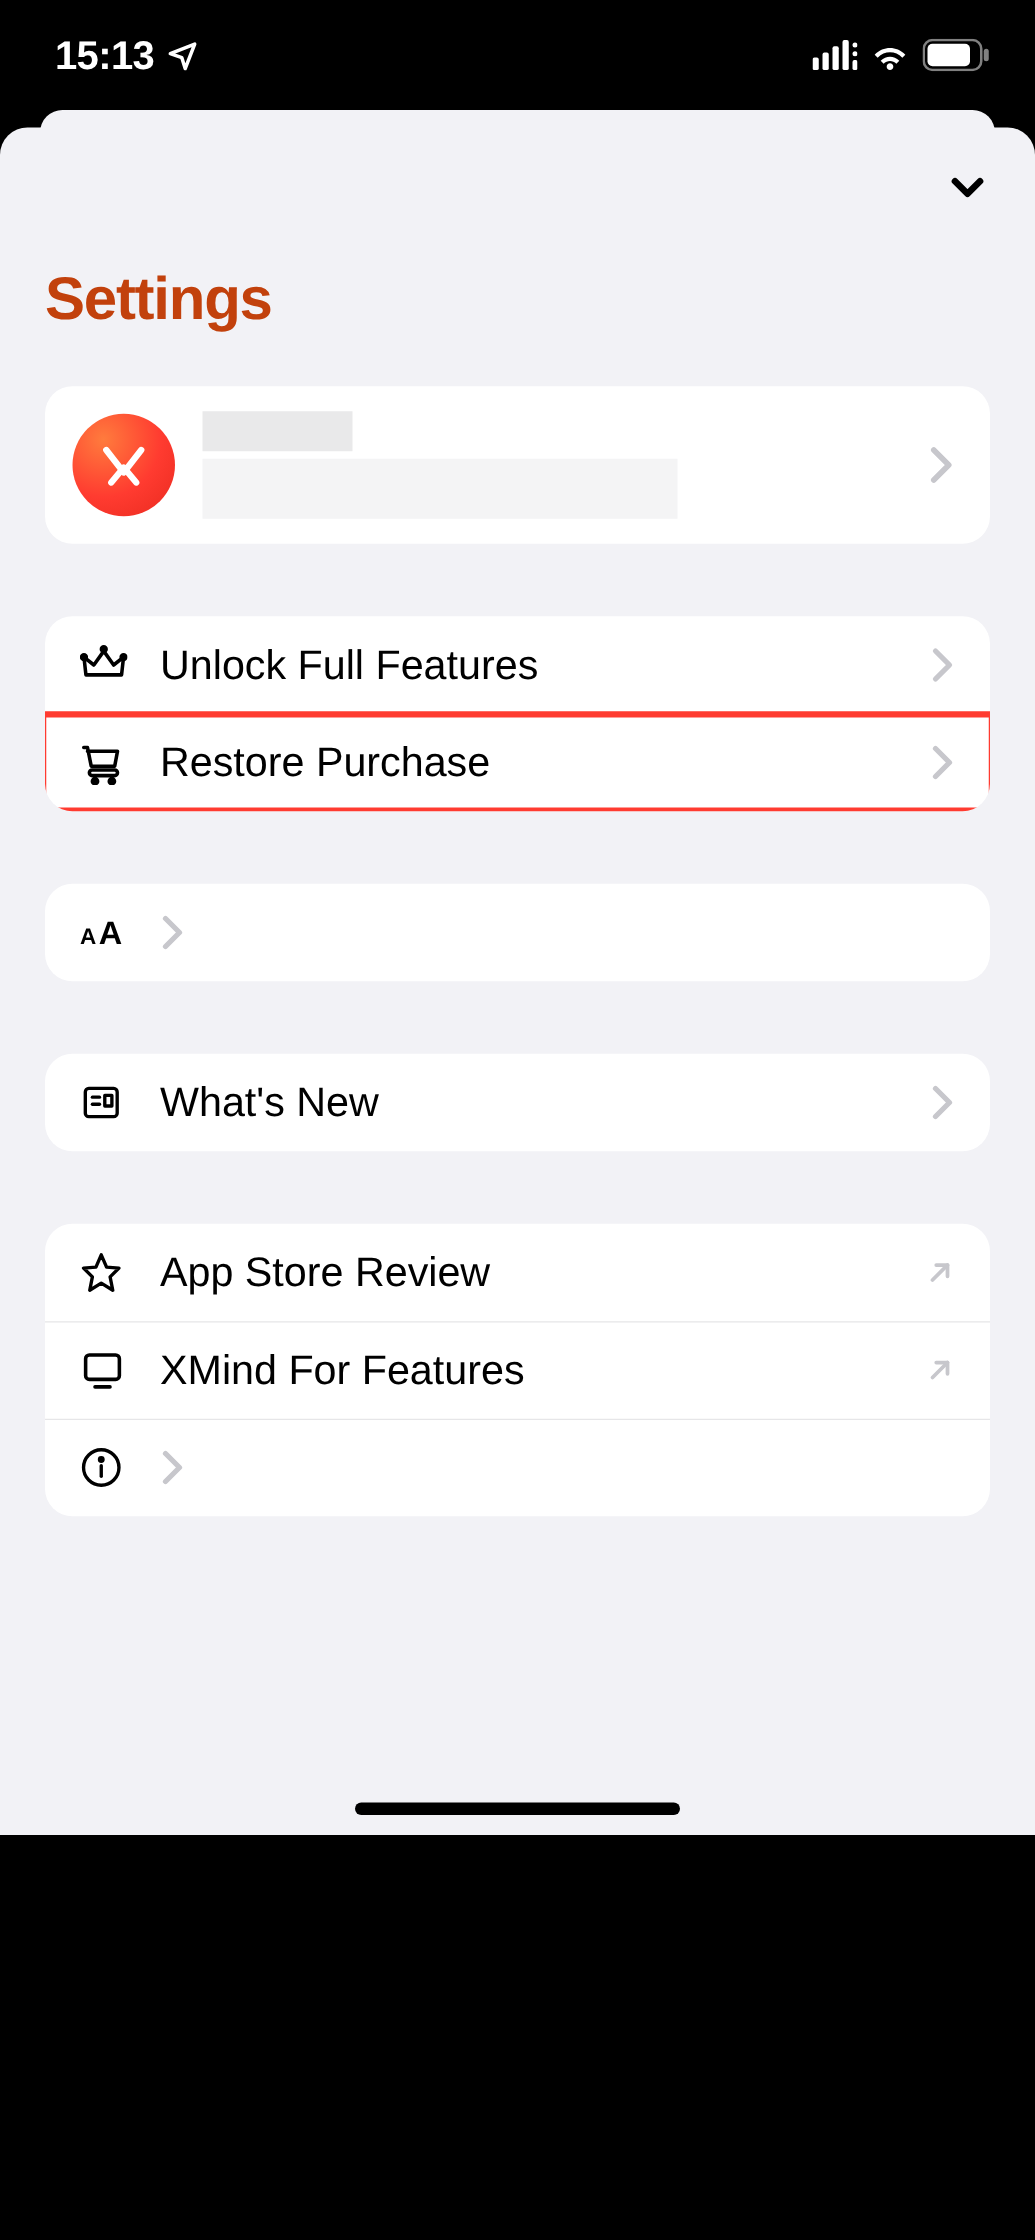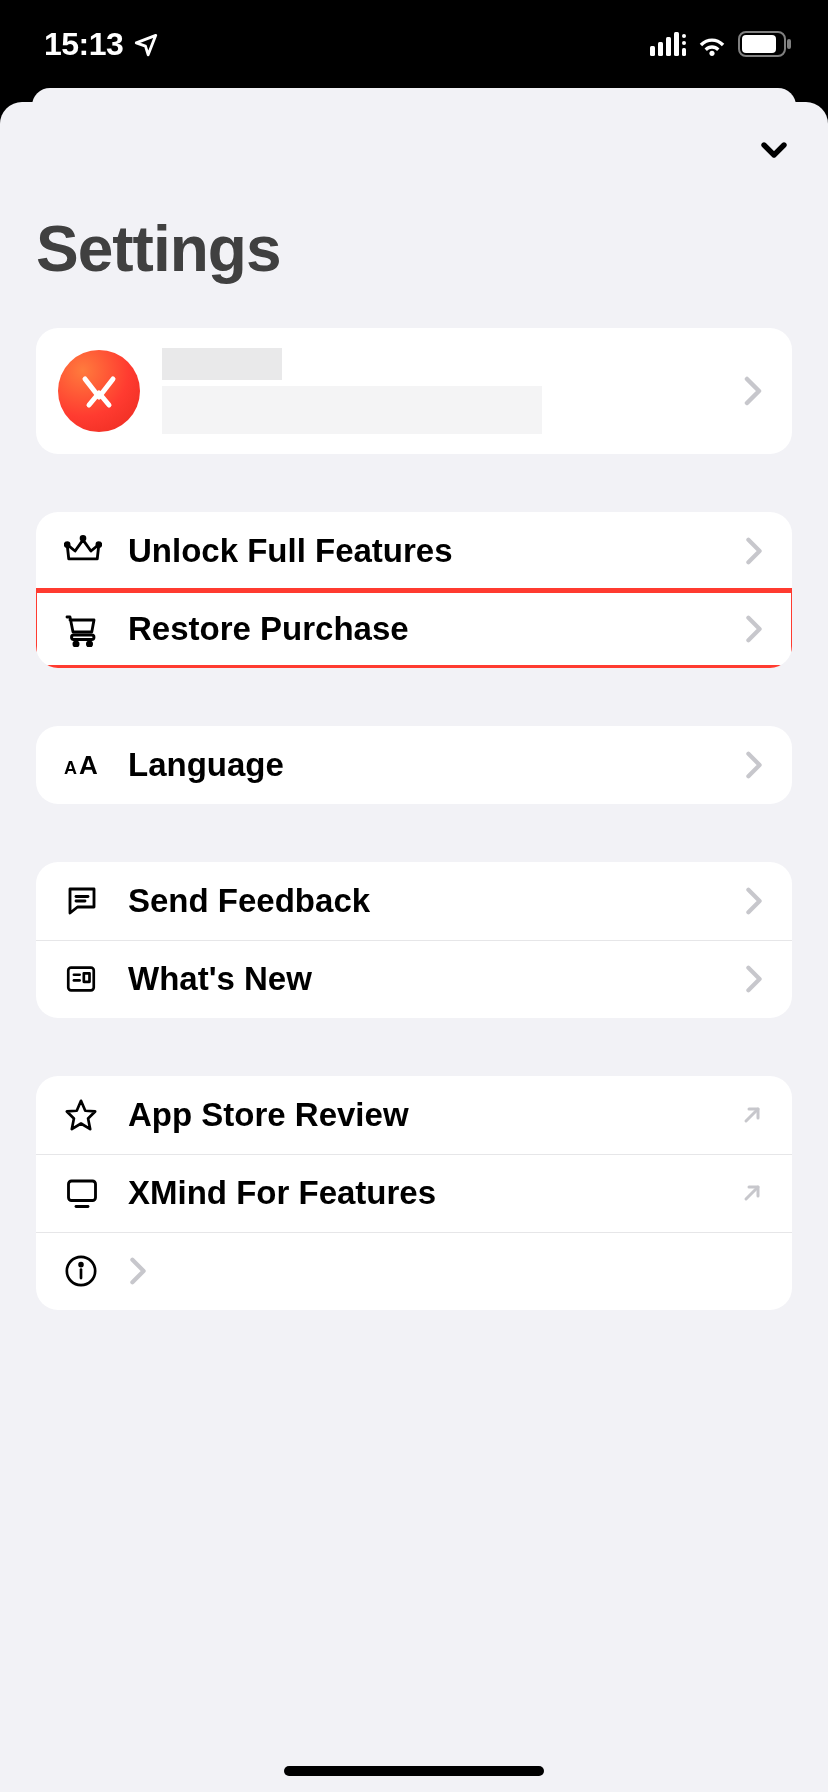--- a/index.html
+++ b/index.html
@@ -1,41 +1,41 @@
 <!DOCTYPE html>
 <html><head>
   <meta charset="utf-8">
   <style>
     * { margin: 0; padding: 0; box-sizing: border-box; }
     html, body { width: 828px; height: 1792px; font-family: -apple-system, "SF Pro Text", "Helvetica Neue", Arial, sans-serif; background: #000; }
     
-    .screen { width: 828px; height: 1792px; background: #000; position: relative; display: flex; flex-direction: column; }
+    .screen { width: 828px; height: 1468px; background: #000; position: relative; display: flex; flex-direction: column; }
     
     
     .status-bar { height: 88px; display: flex; align-items: center; justify-content: space-between; padding: 0 36px 0 44px; color: #fff; }
     .status-left { display: flex; align-items: center; gap: 10px; font-size: 32px; font-weight: 600; letter-spacing: -0.5px; }
     .status-right { display: flex; align-items: center; gap: 10px; }
     
     
     .sheet-bg { height: 18px; margin: 0 32px; background: #f2f2f6; border-radius: 18px 18px 0 0; }
     .sheet { flex: 1; background: #f2f2f6; border-radius: 22px 22px 0 0; margin-top: -4px; position: relative; display: flex; flex-direction: column; }
     
     .close-btn { position: absolute; top: 28px; right: 34px; }
     
-    .title { font-size: 64px; font-weight: 800; padding: 110px 36px 42px 36px; color: #404040; letter-spacing: -1px; }
+    .title { font-size: 48px; font-weight: 800; padding: 110px 36px 42px 36px; color: #c2410c; letter-spacing: -1px; }
     
     .content { padding: 0 36px 40px 36px; display: flex; flex-direction: column; gap: 58px; }
     
     .group { background: #fff; border-radius: 22px; overflow: hidden; }
     
     .row { display: flex; align-items: center; height: 78px; padding: 0 28px 0 28px; position: relative; }
     .row + .row::before { content:""; position:absolute; left:0; right:0; top:0; height:1px; background:#e6e6e8; }
     
     .icon-slot { width: 64px; flex-shrink: 0; display:flex; align-items:center; justify-content:flex-start; color:#000; }
-    .row-label { flex: 1; font-size: 33px; font-weight:700; color: #000; }
+    .row-label { flex: 1; font-size: 33px; font-weight:400; color: #000; }
     .disclosure { flex-shrink: 0; color: #c7c7cc; display:flex; align-items:center;}
     
     
     .profile-row { height: 126px; display:flex; align-items:center; padding: 0 28px 0 22px; }
     .avatar { width: 82px; height: 82px; border-radius: 50%; background: radial-gradient(circle at 30% 25%, #ff7b3d 0%, #ff3b30 55%, #e92a1f 100%); display:flex; align-items:center; justify-content:center; flex-shrink:0; }
     .profile-redacted { margin-left: 22px; flex:1; display:flex; flex-direction:column; gap:6px; }
     .redact-box { background:#e9e9ea; height:32px; width:120px; }
     .redact-box2 { background:#f4f4f5; height:48px; width:380px; }
     
     
@@ -147,45 +147,29 @@
       </div>
 
       <div class="group">
         <div class="row">
           <span class="icon-slot">
             <svg width="40" height="30" viewBox="0 0 40 30">
                 <text x="0" y="24" font-size="18" font-weight="700" fill="#000">A</text>
                 <text x="15" y="24" font-size="26" font-weight="700" fill="#000">A</text>
               </svg>
           </span>
-          <span class="row-label">Language</span>
-          <span class="disclosure">
-            <svg width="20" height="28" viewBox="0 0 12 20" fill="none" stroke="#c7c7cc" stroke-width="3" stroke-linecap="round" stroke-linejoin="round">
-                <polyline points="2 2 10 10 2 18"></polyline>
-              </svg>
-          </span>
-        </div>
-      </div>
-
-      <div class="group">
-        <div class="row">
-          <span class="icon-slot">
-            <svg width="36" height="36" viewBox="0 0 24 24" fill="none" stroke="#000" stroke-width="1.9" stroke-linecap="round" stroke-linejoin="round">
-                <path d="M4 4h16v12H9l-5 4V4z"></path>
-                <line x1="8" y1="9" x2="16" y2="9"></line>
-                <line x1="8" y1="12" x2="14" y2="12"></line>
-              </svg>
-          </span>
-          <span class="row-label">Send Feedback</span>
-          <span class="disclosure">
-            <svg width="20" height="28" viewBox="0 0 12 20" fill="none" stroke="#c7c7cc" stroke-width="3" stroke-linecap="round" stroke-linejoin="round">
-                <polyline points="2 2 10 10 2 18"></polyline>
-              </svg>
-          </span>
-        </div>
+          <span class="disclosure">
+            <svg width="20" height="28" viewBox="0 0 12 20" fill="none" stroke="#c7c7cc" stroke-width="3" stroke-linecap="round" stroke-linejoin="round">
+                <polyline points="2 2 10 10 2 18"></polyline>
+              </svg>
+          </span>
+        </div>
+      </div>
+
+      <div class="group">
         <div class="row">
           <span class="icon-slot">
             <svg width="34" height="34" viewBox="0 0 24 24" fill="none" stroke="#000" stroke-width="1.9" stroke-linecap="round" stroke-linejoin="round">
                 <rect x="3" y="4" width="18" height="16" rx="2"></rect>
                 <line x1="7" y1="9" x2="11" y2="9"></line>
                 <line x1="7" y1="13" x2="11" y2="13"></line>
                 <rect x="14" y="8" width="4" height="6"></rect>
               </svg>
           </span>
           <span class="row-label">What's New</span>

